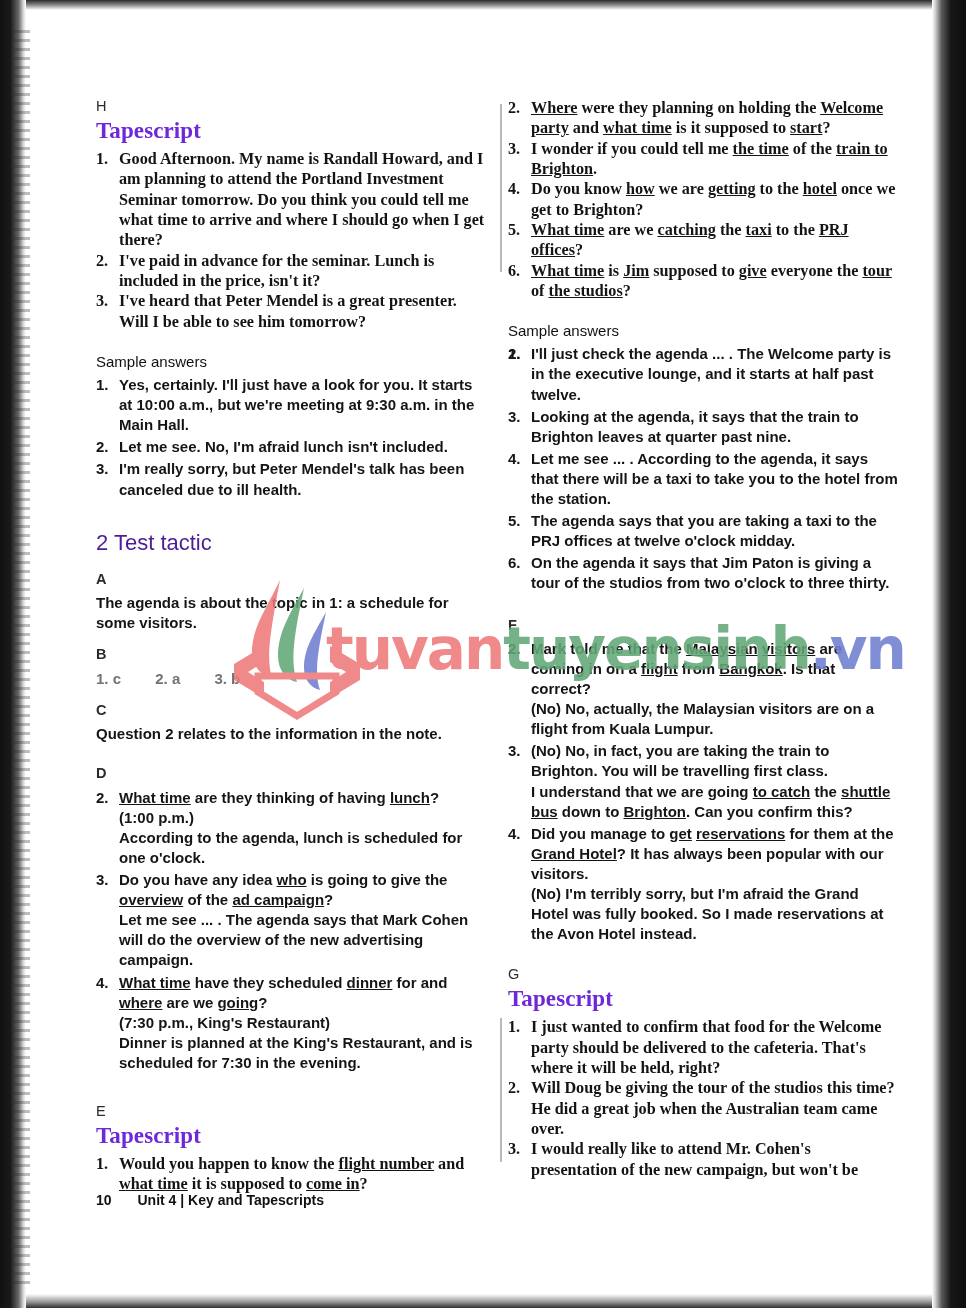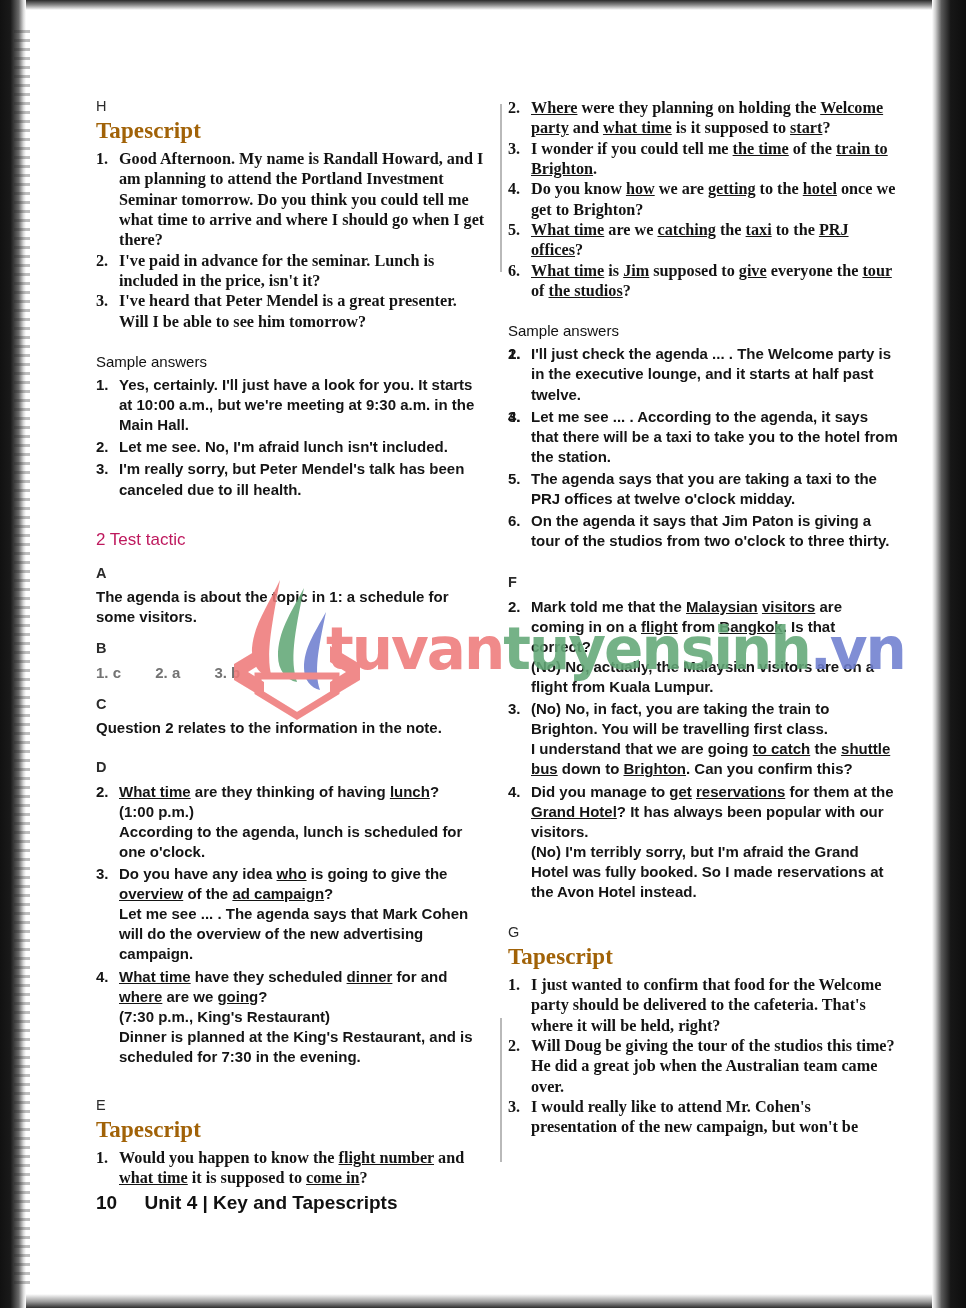--- a/index.html
+++ b/index.html
@@ -82,28 +82,28 @@
   .sec-letter {
     font-size: 14.5px;
     color: #2b2b2b;
     margin: 0 0 4px 0;
     letter-spacing: .4px;
   }
   h2.tapescript-head {
     font-family: "Liberation Serif", serif;
     font-size: 23px;
     font-weight: 700;
-    color: #a16207;
+    color: #6d28d9;
     margin: 0 0 5px 0;
     letter-spacing: .1px;
   }
   h2.section-head {
-    font-size: 17px;
+    font-size: 22px;
     font-weight: 400;
-    color: #be185d;
+    color: #4c1d95;
     margin: 0 0 14px 0;
   }
   .sub-head {
     font-size: 15px;
     font-weight: 400;
     color: #111;
     margin: 0 0 3px 0;
   }
 
   
@@ -158,21 +158,21 @@
   }
   .ans-row span.a { display: inline-block; margin-right: 30px; }
 
   
   .sub-p { margin: 0; }
 
   .footer {
     position: absolute;
     left: 96px;
     top: 1192px;
-    font-size: 19px;
+    font-size: 14px;
     color: #111;
     font-weight: 700;
     z-index: 4;
   }
   .footer .pg { margin-right: 22px; }
   .footer .ft { font-weight: 700; }
 
   
   .watermark {
     position: absolute;
@@ -315,21 +315,21 @@
         </ol>
       </div>
 
       <div class="gap-md"></div>
 
       <div class="sans">
         <div class="sub-head">Sample answers</div>
         <ol class="nlist">
           <li><span class="num">1.</span></li>
           <li><span class="num">2.</span><span>I'll just check the agenda ... . The Welcome party is in the executive lounge, and it starts at half past twelve.</span></li>
-          <li><span class="num">3.</span></li>
+          <li><span class="num">3.</span><span>Looking at the agenda, it says that the train to Brighton leaves at quarter past nine.</span></li>
           <li><span class="num">4.</span><span>Let me see ... . According to the agenda, it says that there will be a taxi to take you to the hotel from the station.</span></li>
           <li><span class="num">5.</span><span>The agenda says that you are taking a taxi to the PRJ offices at twelve o'clock midday.</span></li>
           <li><span class="num">6.</span><span>On the agenda it says that Jim Paton is giving a tour of the studios from two o'clock to three thirty.</span></li>
         </ol>
       </div>
 
       <div class="gap-md"></div>
 
       <div class="sans">
         <div class="sec-letter">F</div>

